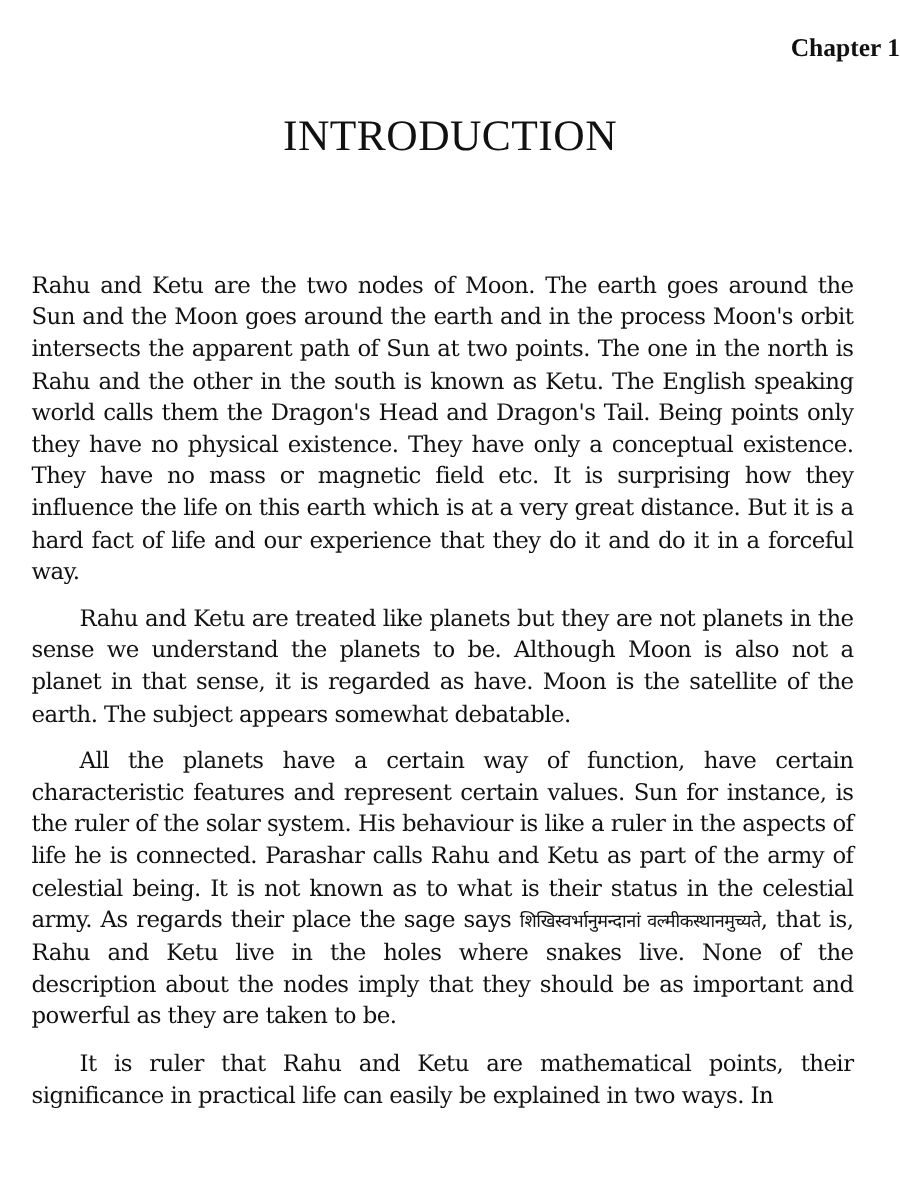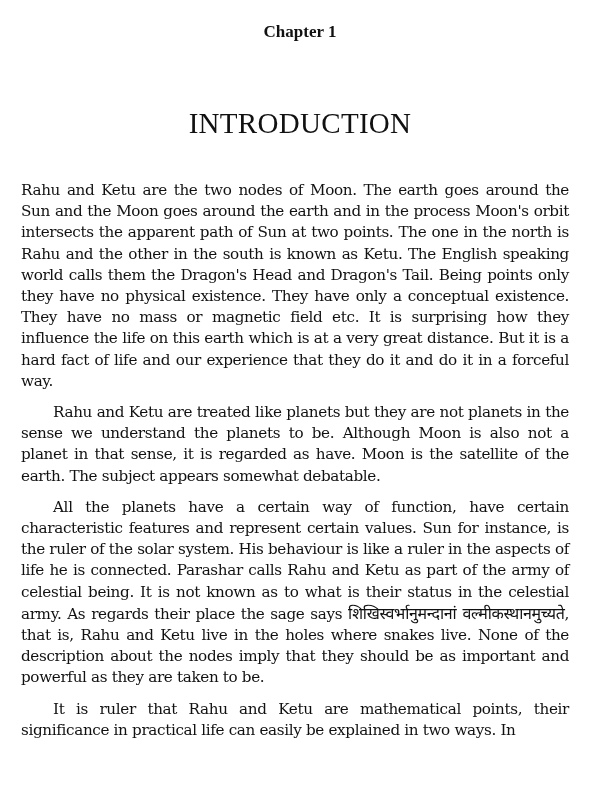--- a/index.html
+++ b/index.html
@@ -20,36 +20,35 @@
       left: 0;
       top: 0;
       width: 600px;
       height: 791px;
     }
     .chapter-label {
       position: absolute;
       top: 22px;
       left: 0;
       width: 600px;
-      text-align: center;
+      text-align: right;
       font-family: "Liberation Serif", serif;
       font-weight: bold;
       font-size: 17px;
       letter-spacing: 0px;
     }
     .chapter-title {
       position: absolute;
       top: 75px;
       left: 0;
       width: 600px;
       text-align: center;
       font-family: "Liberation Serif", serif;
       font-size: 29px;
       letter-spacing: 0.3px;
-      margin-top: 32px;
     }
     .body-text {
       position: absolute;
       left: 11px;
       top: 170px;
       width: 568px;
       font-family: "DejaVu Serif", "Liberation Serif", serif;
       font-size: 15.2px;
       line-height: 21.2px;
       text-align: justify;
@@ -57,21 +56,21 @@
     }
     .para {
       margin: 10px;
       text-indent: 0;
     }
     .para.indent {
       text-indent: 32px;
     }
     .devanagari {
       font-family: "DejaVu Sans", sans-serif;
-      font-size: 16px;
+      font-size: 12px;
     }
   </style>
 </head>
 <body>
 
 <div class="page">
   <div class="chapter-label">Chapter 1</div>
   <div class="chapter-title">INTRODUCTION</div>
 
   <div class="body-text">

